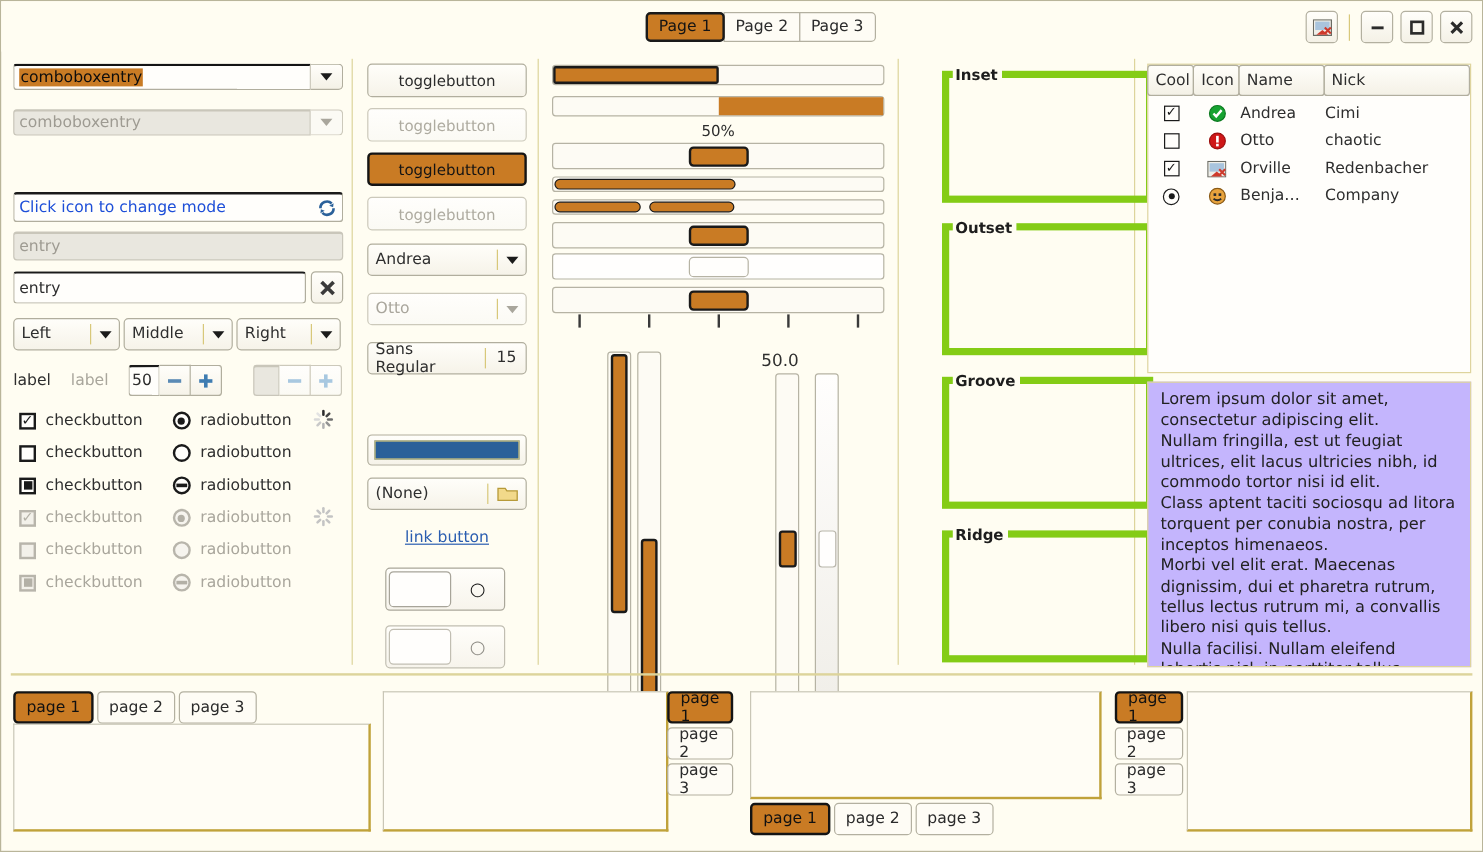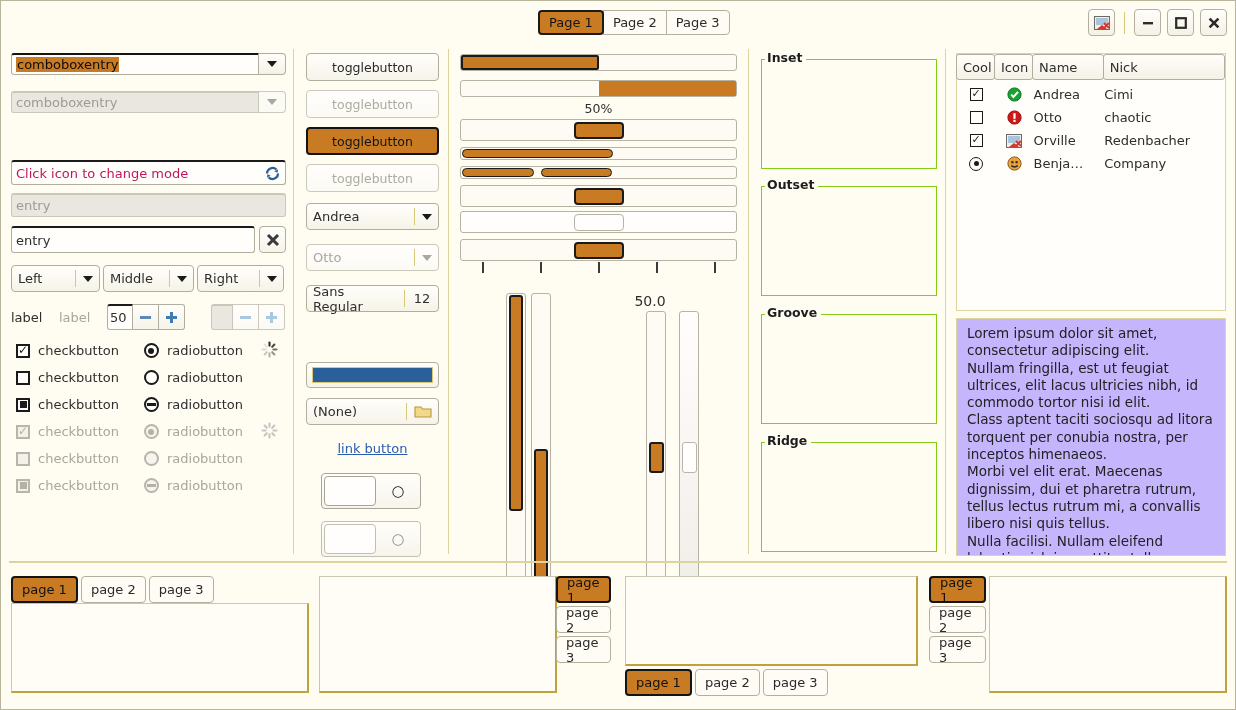--- a/index.html
+++ b/index.html
@@ -39,21 +39,21 @@
   .gbtn{ background:linear-gradient(#fffefa,#f6f3e9); border:1px solid #b1ae9e;
          border-radius:4px; display:flex; align-items:center; justify-content:center;
          font-size:12.5px; color:#2b2b2b; }
   .gbtn.dis{ color:#aeaba0; background:linear-gradient(#fffefc,#fbfaf4); border-color:#ccc9bb; }
   .gbtn.act{ background:#c97b24; border:2px solid #141414; color:#141414; }
 
   .entry{ background:#fffefb; border:1px solid #b1ae9e; border-top:2px solid #1a1a1a;
           border-radius:3px; display:flex; align-items:center; padding:0 4px;
           font-size:13px; }
   .entry.dis{ background:#e9e7df; border-top:2px solid #141414; border-color:#c9c6ba; color:#9e9b92; }
-  .entry .ph{ color:#be185d; }
+  .entry .ph{ color:#1d4ed8; }
 
   .combo{ display:flex; height:22px; }
   .combo .ebox{ flex:1; background:#fffefb; border:1px solid #b1ae9e; border-top:2px solid #141414;
                 border-radius:3px 0 0 3px; display:flex; align-items:center; padding:0 4px; font-size:13px; }
   .combo .arrowbtn{ width:27px; background:linear-gradient(#fffefa,#f4f1e6);
                     border:1px solid #b1ae9e; border-left:none; border-radius:0 4px 4px 0;
                     display:flex; align-items:center; justify-content:center; }
   .sel-hl{ background:#c97b24; color:#0d0d0d; padding:0 1px; }
 
   .caret{ width:0;height:0;border-left:5px solid transparent;border-right:5px solid transparent;
@@ -95,21 +95,21 @@
   .scaletrough{ height:22px; background:#fdfbf4; border:1px solid #b6b3a4; border-radius:3px; position:relative; }
   .slider{ position:absolute; top:2px; width:50px; height:17px; background:#c97b24;
            border:2px solid #1a1a1a; border-radius:4px; }
   .slider.dis{ background:#fffefc; border:1px solid #b6b3a4; }
 
   
   .vtrough{ width:20px; background:#fdfbf4; border:1px solid #b6b3a4; border-radius:3px; position:relative; }
   .vfill{ position:absolute; left:2px; right:2px; background:#c97b24; border:2px solid #1a1a1a; border-radius:3px; }
 
   
-  .frame{ position:absolute; border:1px solid #84cc16; }
+  .frame{ position:absolute; border:6px solid #84cc16;margin-left:24px; }
   .frame .ftitle{ position:absolute; left:3px; top:-10px; background:#fffdf2;
                   padding:0 4px 0 2px; font-weight:bold; font-size:12.5px; color:#1d1d1d; }
 
   
   .tv{ position:absolute; background:#fffefb; border:1px solid #ded49d; }
   .tvhead{ display:flex; height:26px; }
   .tvh{ background:linear-gradient(#fffefa,#f4f1e6); border:1px solid #b1ae9e;
         display:flex; align-items:center; padding:0 6px; font-size:13px; margin-left:-1px;
         border-radius:3px; }
   .tvrow{ display:flex; height:23px; align-items:center; font-size:13px; }
@@ -403,21 +403,21 @@
 
     <div class="bcombo dis" style="position:absolute;left:0;top:201px;width:133px;">
       <span class="lbl">Otto</span>
       <span class="divd"></span>
       <i class="caret dis"></i>
     </div>
 
     <div class="bcombo" style="position:absolute;left:0;top:242px;width:133px;justify-content:center;">
       <span style="flex:1;">Sans Regular</span>
       <span class="divd"></span>
-      <span style="width:20px;text-align:center;">12</span>
+      <span style="width:20px;text-align:center;">15</span>
     </div>
 
     <div class="gbtn" style="position:absolute;left:0;top:319px;width:133px;height:26px;padding:4px 5px;">
       <div style="width:100%;height:100%;background:#2a6099;border:1px solid #d8c87a;"></div>
     </div>
 
     <div class="bcombo" style="position:absolute;left:0;top:355px;width:133px;">
       <span class="lbl">(None)</span>
       <span class="divd"></span>
       <svg width="18" height="15" viewBox="0 0 18 15">

